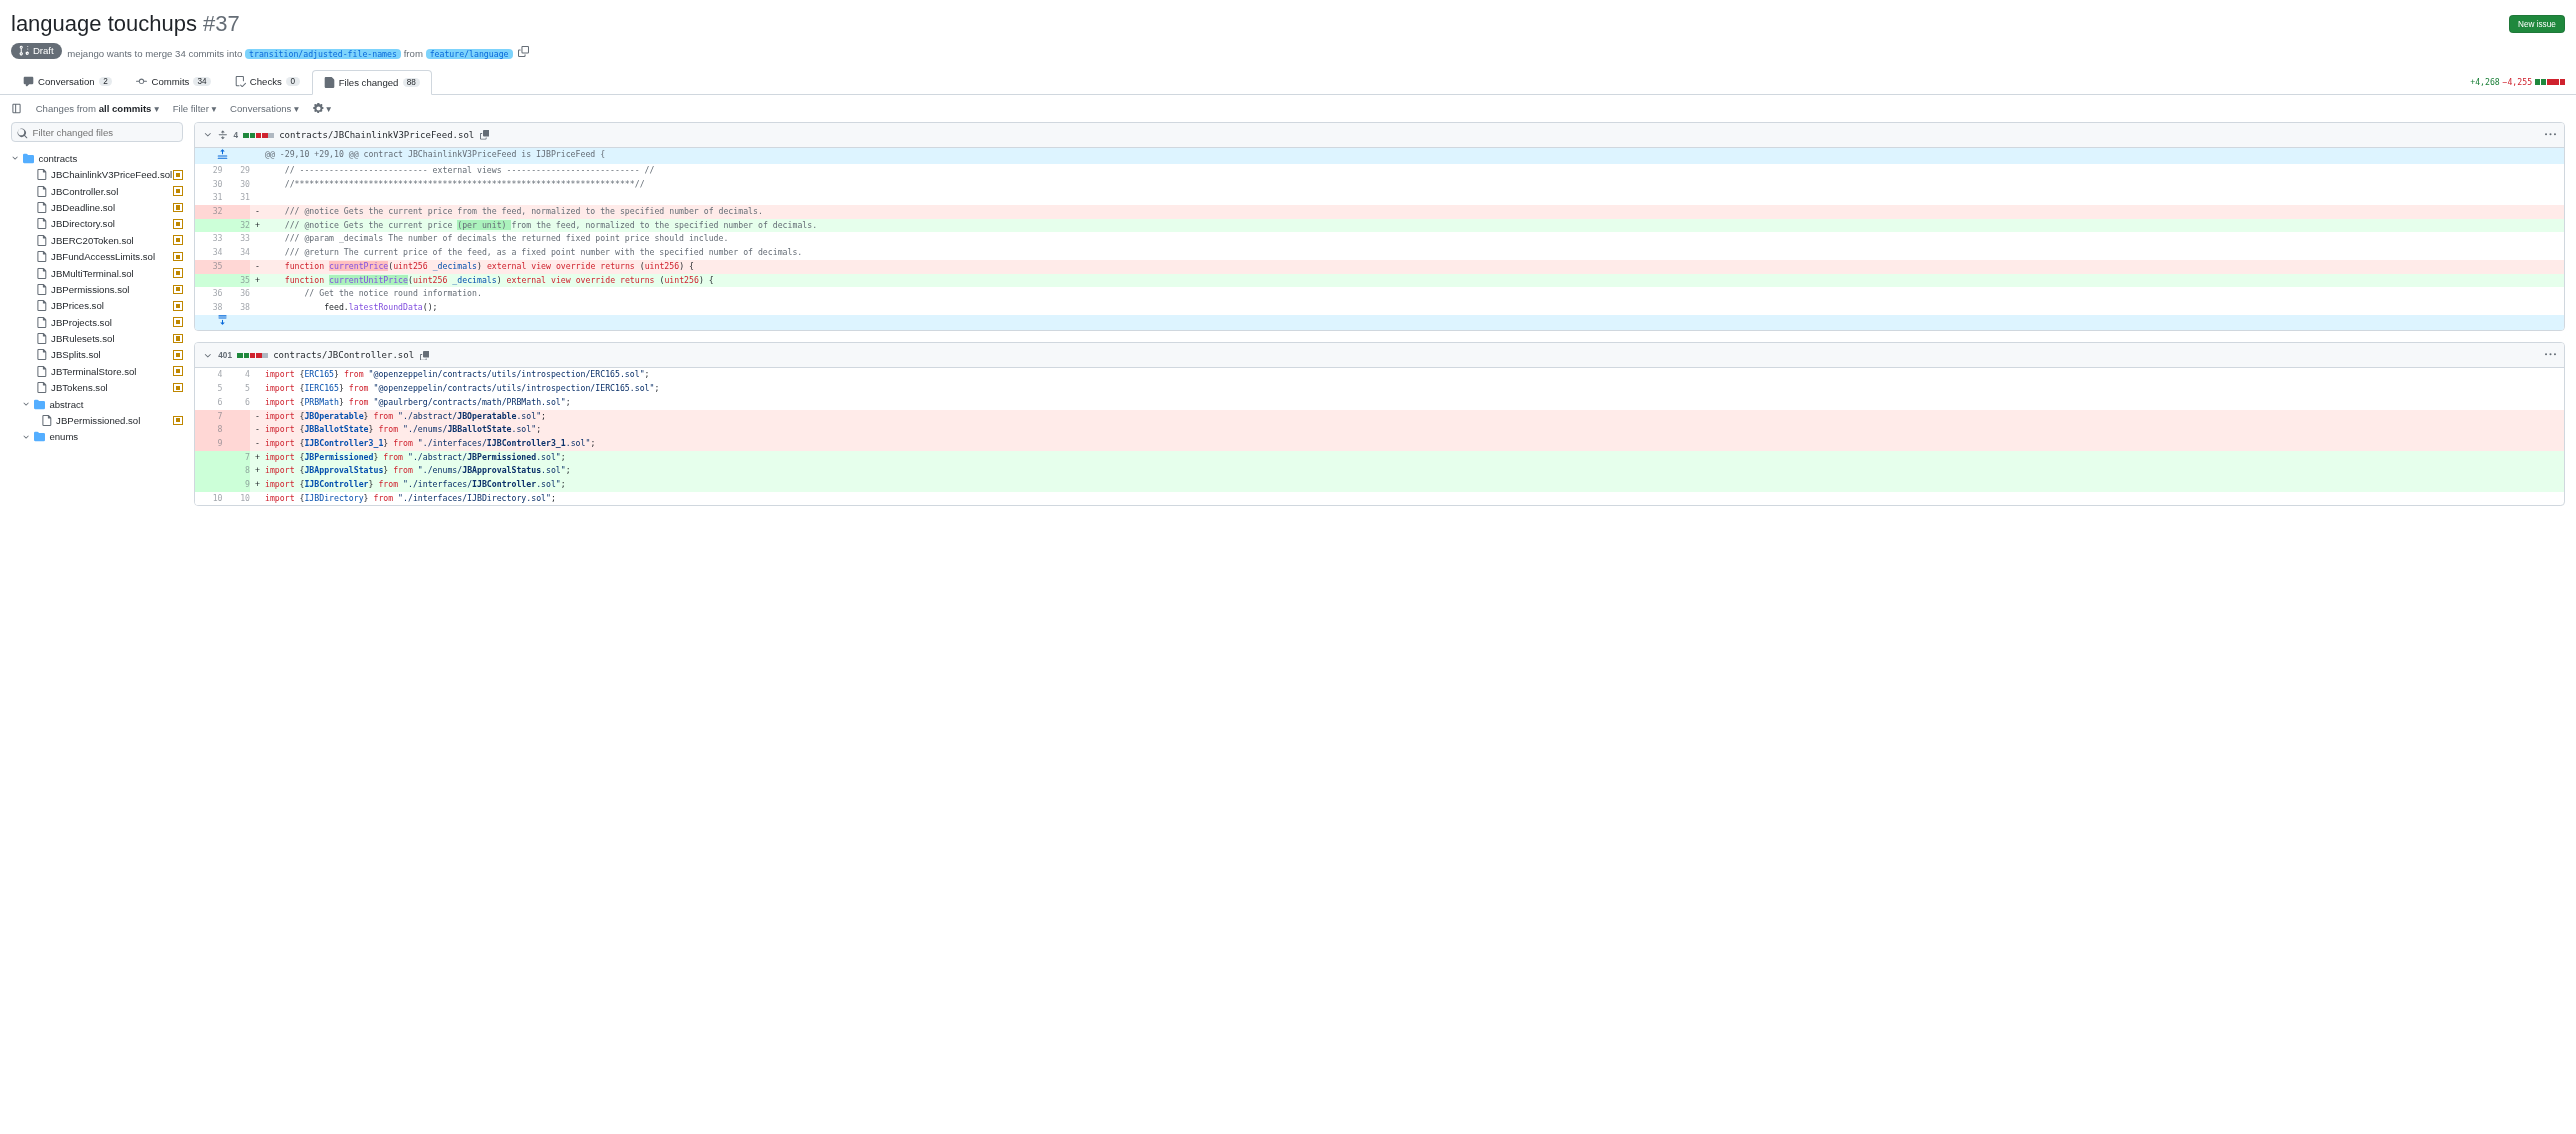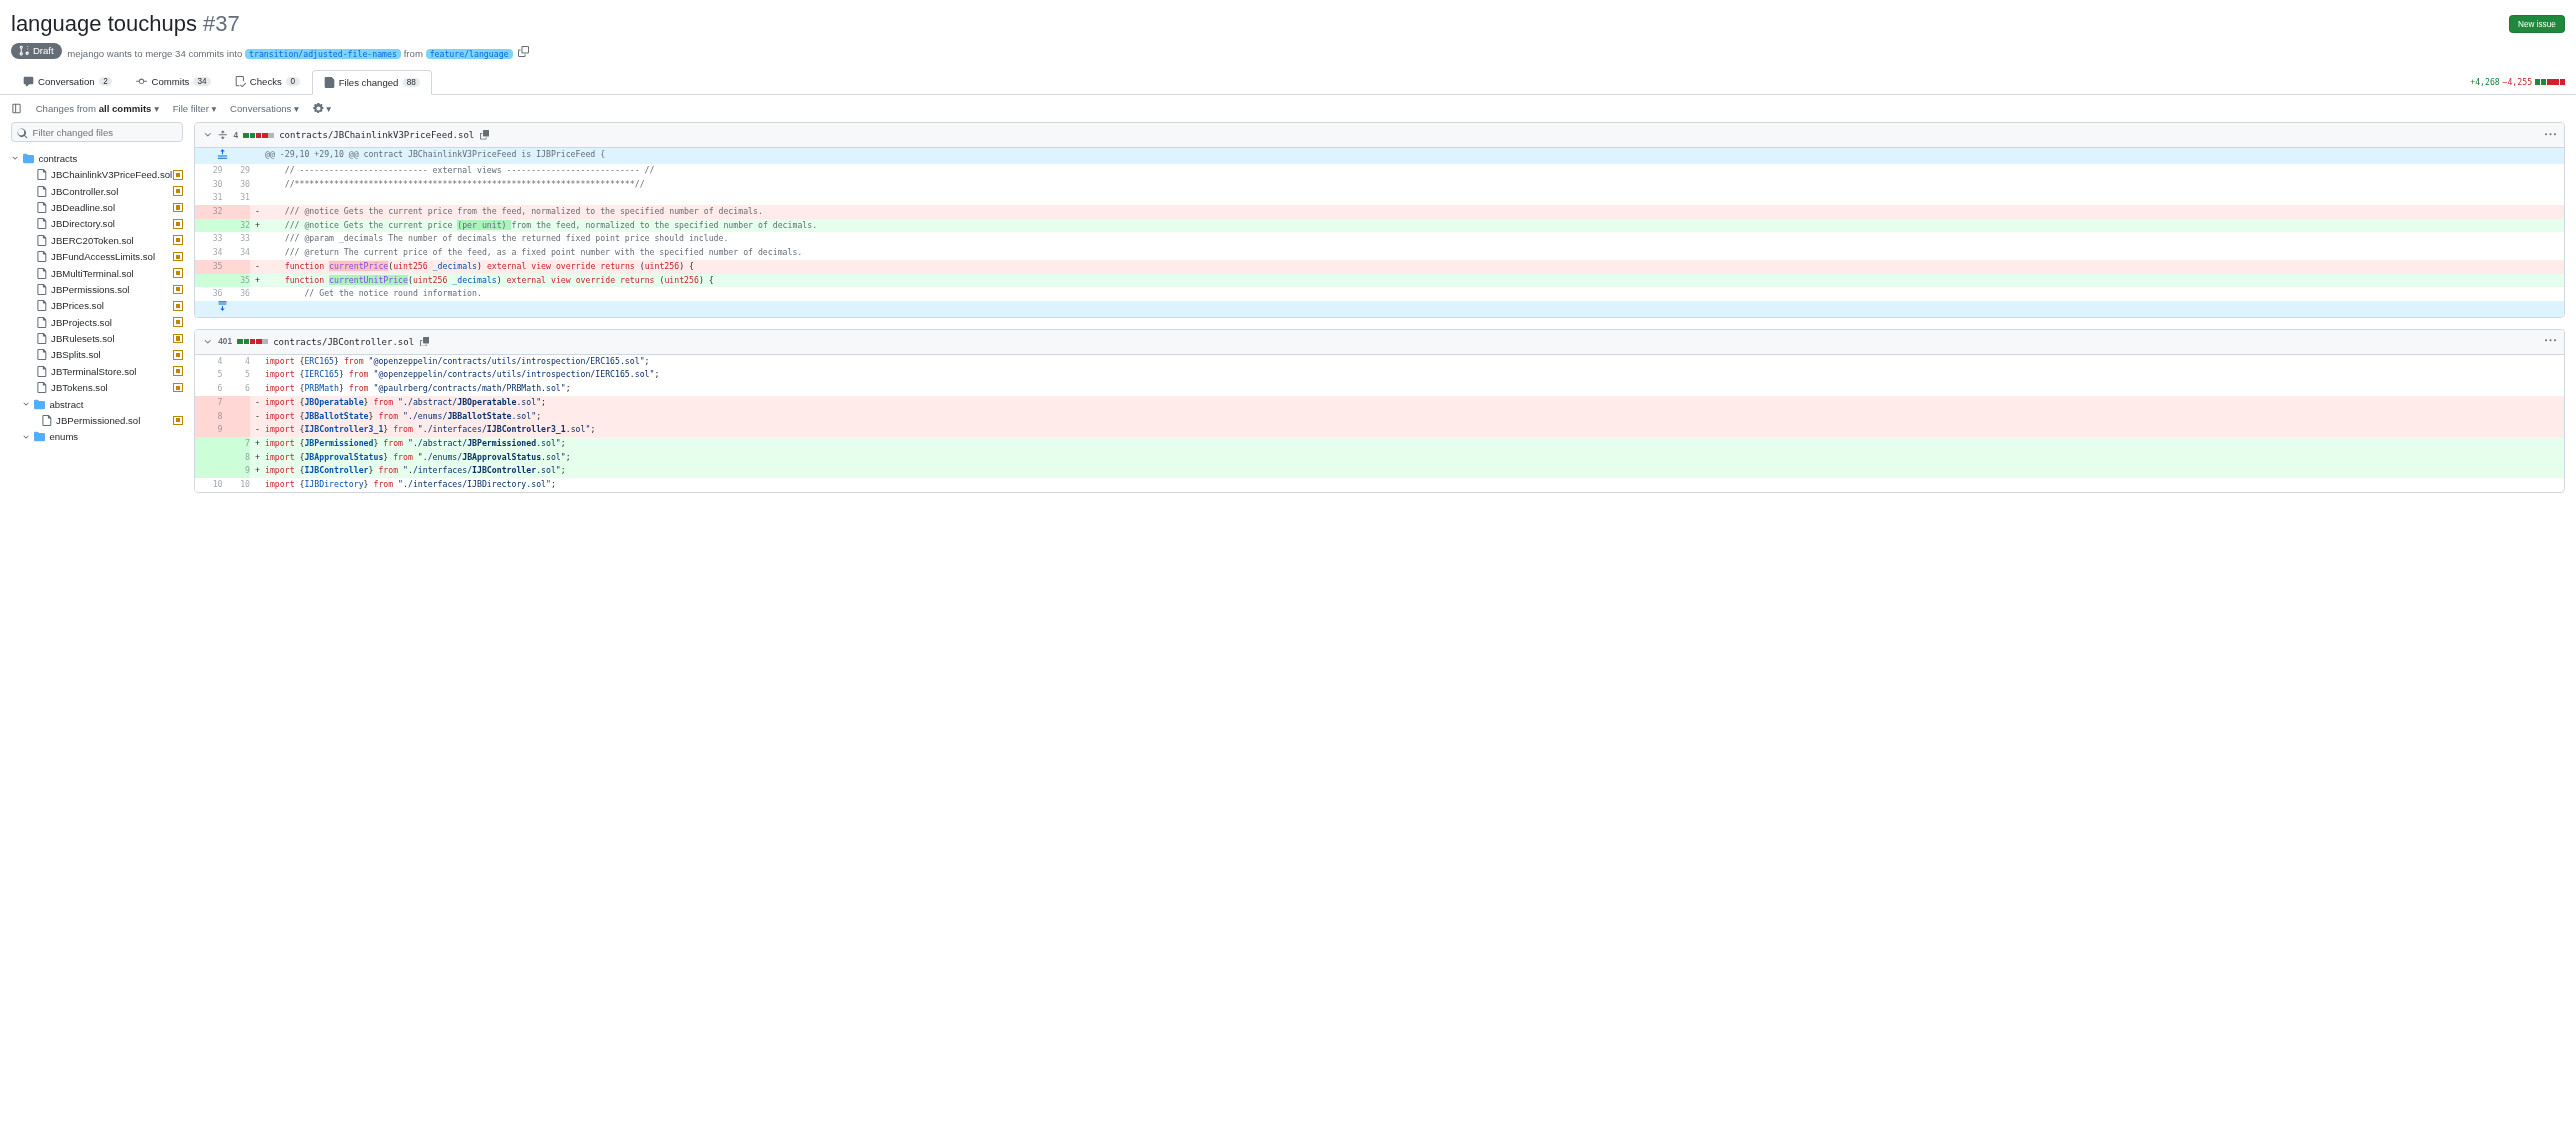--- a/index.html
+++ b/index.html
@@ -462,20 +462,26 @@
               <td class="lnum">35</td>
               <td class="marker">+</td>
               <td class="code">    <span class="tok-k">function</span> <span class="tok-f hl-add">currentUnitPrice</span>(<span class="tok-k">uint256</span> <span class="tok-n">_decimals</span>) <span class="tok-k">external</span> <span class="tok-k">view</span> <span class="tok-k">override</span> <span class="tok-k">returns</span> (<span class="tok-k">uint256</span>) {</td>
             </tr>
         <tr class="row-ctx">
               <td class="lnum">36</td>
               <td class="lnum">36</td>
               <td class="marker"></td>
               <td class="code"><span class="tok-c">        // Get the notice round information.</span></td>
             </tr>
+        <tr class="row-ctx">
+              <td class="lnum">38</td>
+              <td class="lnum">38</td>
+              <td class="marker"></td>
+              <td class="code">            feed.<span class="tok-f">latestRoundData</span>();</td>
+            </tr>
         <tr>
               <td class="lnum expand expand-icon" colspan="2"><svg viewBox="0 0 16 16">
                   <path d="M8.177 14.323 11.073 11.4a.25.25 0 0 0-.177-.427H8.75V7.764a.75.75 0 1 0-1.5 0V11H5.104a.25.25 0 0 0-.177.427l2.896 2.896a.25.25 0 0 0 .354 0ZM1.75 5a.75.75 0 0 0 0-1.5h12.5a.75.75 0 0 0 0 1.5Zm0-3a.75.75 0 0 0 0-1.5h12.5a.75.75 0 0 0 0 1.5Z"></path>
                 </svg></td>
               <td class="marker hunk"></td>
               <td class="code hunk"></td>
             </tr>
       </tbody>
         </table>
     </div>

